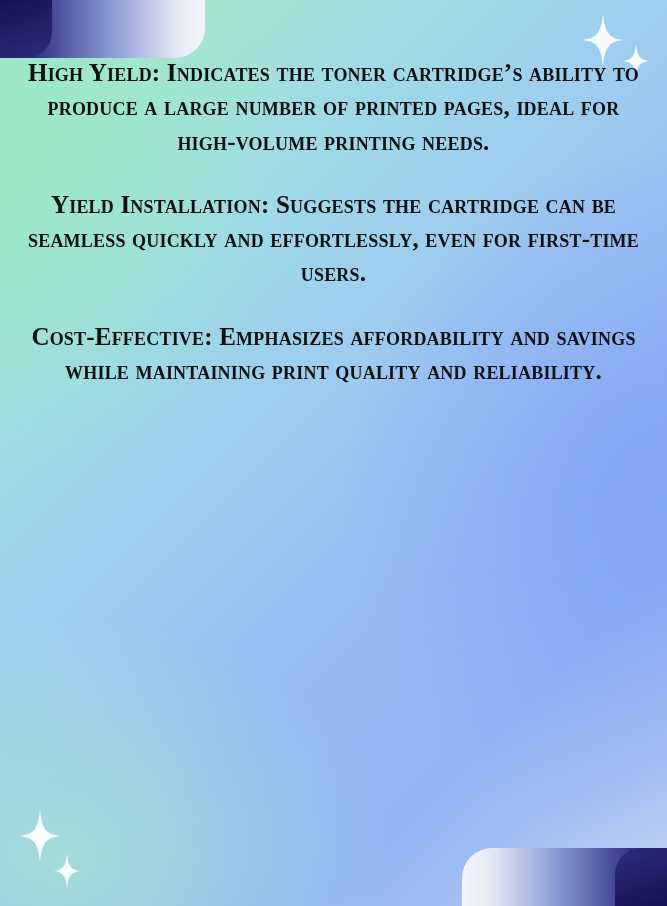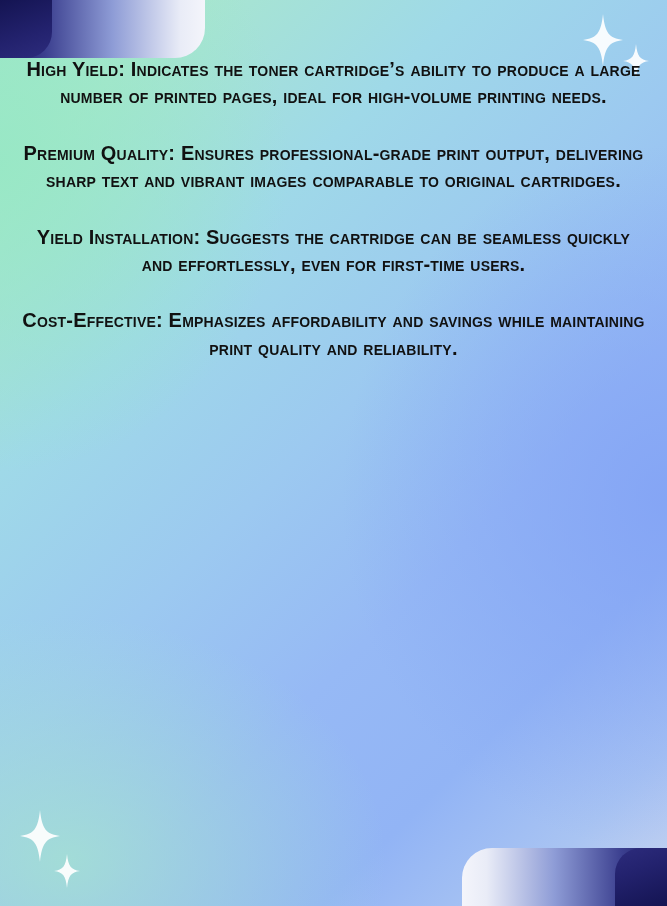--- a/index.html
+++ b/index.html
@@ -104,22 +104,22 @@
 
   .content {
     position: relative;
     padding: 56px 20px 40px 20px;
     text-align: center;
   }
 
   .para {
     margin: 0 0 29px 0;
     color: #111111;
-    font-family: Liberation Sans, sans-serif;
-    font-size: 20px;
+    font-family: Liberation Serif, serif;
+    font-size: 25px;
     line-height: 1.37;
     font-weight: 700;
     font-variant: small-caps;
     letter-spacing: 0.2px;
     text-align: center;
   }
   .para:last-child { margin-bottom: 0; }
 
   .term {
     font-weight: 700;
@@ -156,17 +156,16 @@
     </svg>
   </div>
   <div class="sparkle spark-bl-2">
     <svg width="26" height="34" viewBox="0 0 26 34">
       <path d="M13 0 C14.3 12.4 17 15.7 26 17 C17 18.3 14.3 21.6 13 34 C11.7 21.6 9 18.3 0 17 C9 15.7 11.7 12.4 13 0 Z" fill="#ffffff" opacity="0.92"></path>
     </svg>
   </div>
 
   <div class="content">
     <p class="para"><span class="term">High Yield:</span><span> Indicates the toner cartridge’s ability to produce a large number of printed pages, ideal for high-volume printing needs.</span></p>
-    <p class="para"><span class="term">Premium Quality:</span><span> Ensures professional-grade print output, delivering sharp text and vibrant images comparable to original cartridges.</span></p>
     <p class="para"><span class="term">Yield Installation:</span><span> Suggests the cartridge can be seamless quickly and effortlessly, even for first-time users.</span></p>
     <p class="para"><span class="term">Cost-Effective:</span><span> Emphasizes affordability and savings while maintaining print quality and reliability.</span></p>
   </div>
 </div>
 
 </body></html>

